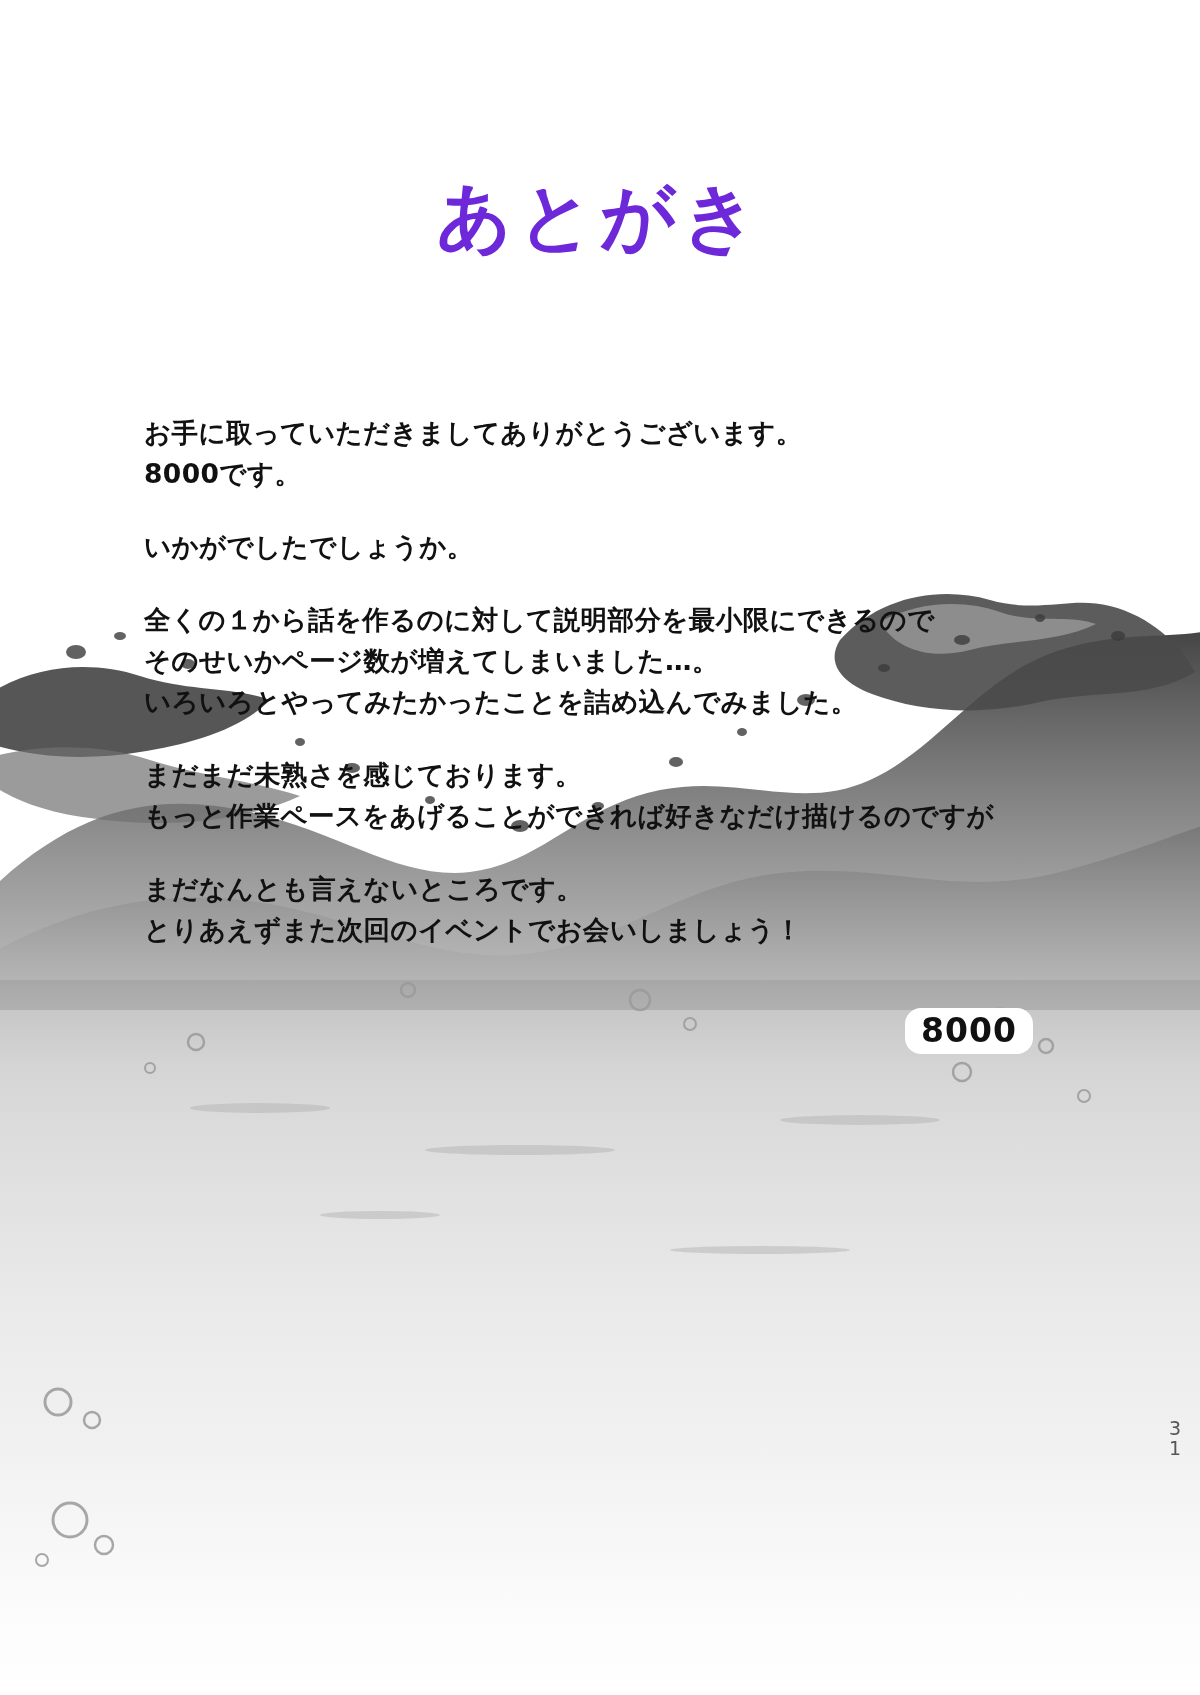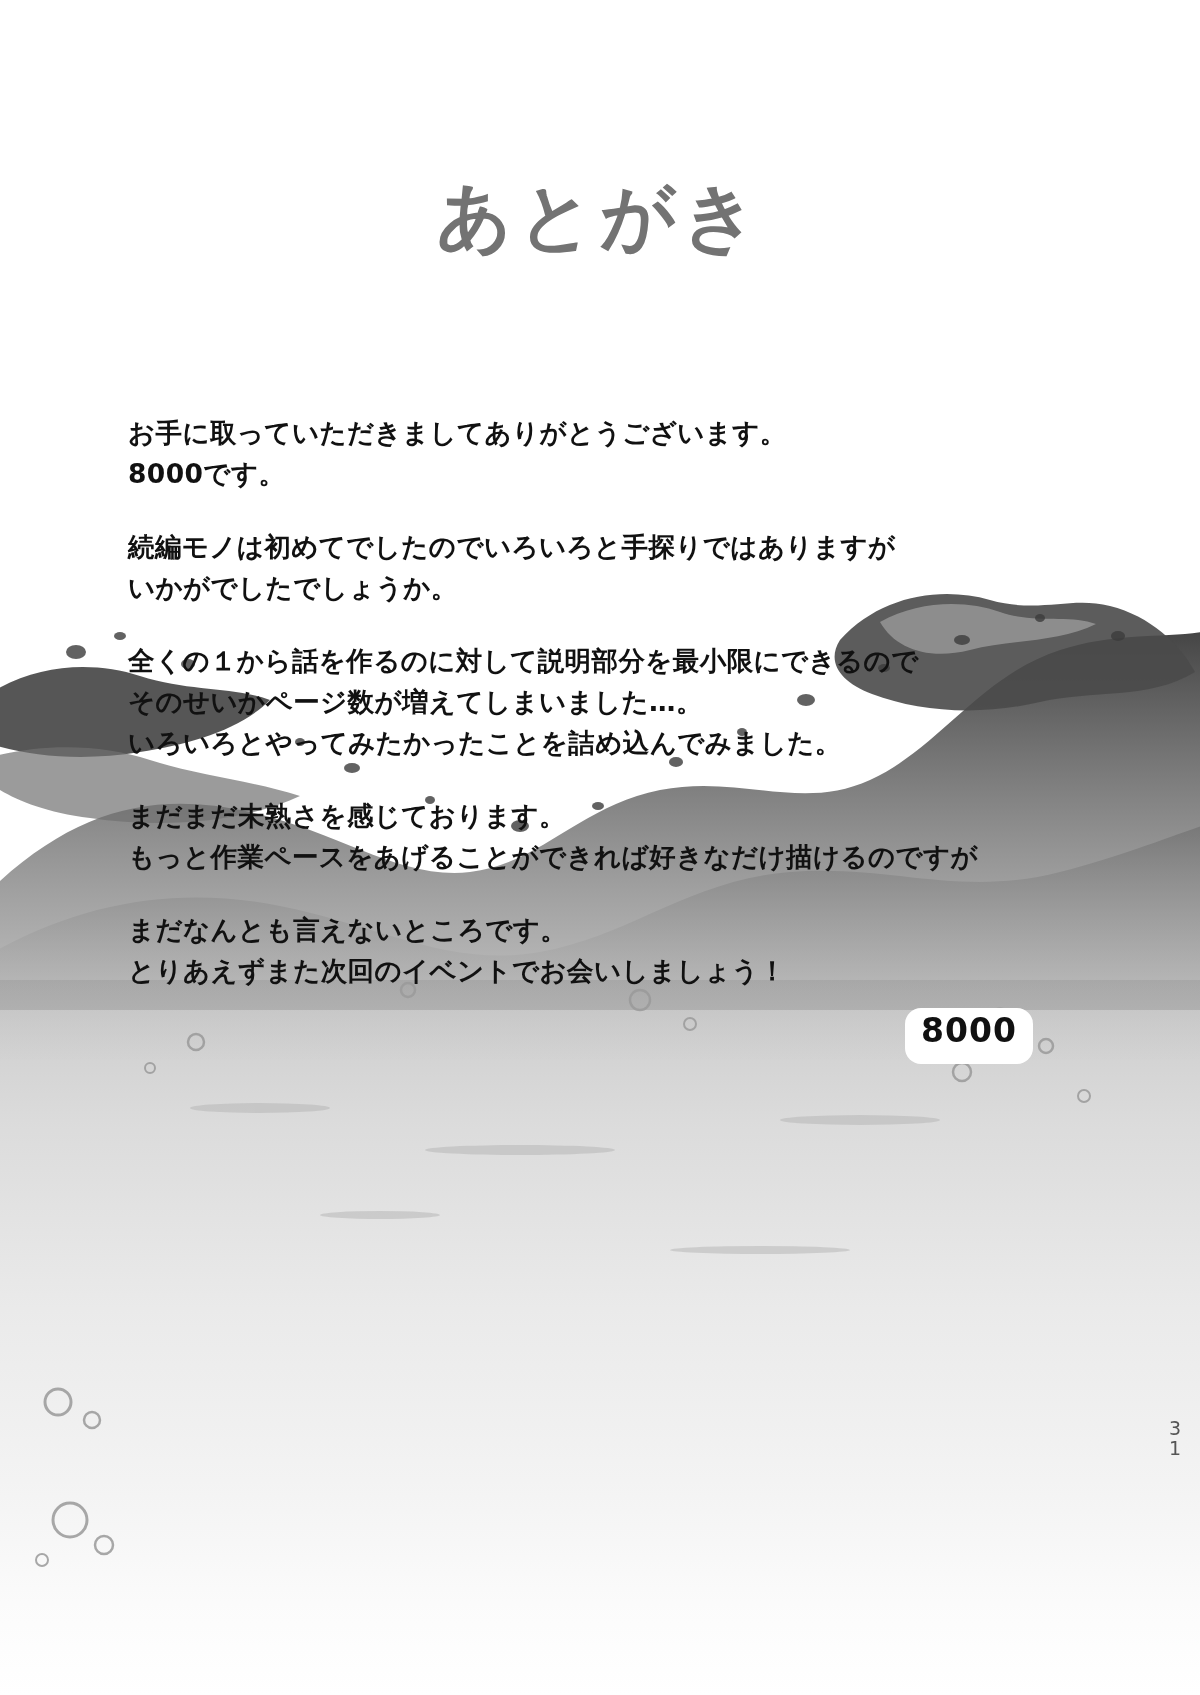--- a/index.html
+++ b/index.html
@@ -45,47 +45,47 @@
   
   .title {
     position: absolute;
     left: 0;
     top: 168px;
     width: 1200px;
     text-align: center;
     font-size: 74px;
     font-weight: bold;
     letter-spacing: 6px;
-    color: #737373;
+    color: #6d28d9;
   }
   .body-text {
     position: absolute;
     left: 128px;
     top: 412px;
     width: 940px;
     font-size: 26.5px;
     line-height: 41px;
     color: #111111;
     font-weight: 600;
     letter-spacing: 0.4px;
   }
-  .para { margin: 0 0 32px 0; }
+  .para { margin: 0 0 32px 16px; }
   .para:last-child { margin-bottom: 0; }
   .line { display: block; white-space: pre; }
 
   .signature {
     position: absolute;
     left: 905px;
     top: 1008px;
     font-size: 33px;
     font-weight: bold;
     color: #111111;
     background: #ffffff;
     border-radius: 16px;
-    padding: 3px 16px 14px 16px;
+    padding: 3px 16px 4px 16px;
     letter-spacing: 1px;
   }
 
   .page-number {
     position: absolute;
     right: 14px;
     top: 1418px;
     width: 22px;
     font-size: 19px;
     line-height: 20px;
@@ -181,21 +181,20 @@
   </div>
 
   <div class="title">あとがき</div>
 
   <div class="body-text">
     <p class="para">
       <span class="line">お手に取っていただきましてありがとうございます。</span>
       <span class="line">8000です。</span>
     </p>
     <p class="para">
-      <span class="line">続編モノは初めてでしたのでいろいろと手探りではありますが</span>
       <span class="line">いかがでしたでしょうか。</span>
     </p>
     <p class="para">
       <span class="line">全くの１から話を作るのに対して説明部分を最小限にできるので</span>
       <span class="line">そのせいかページ数が増えてしまいました…。</span>
       <span class="line">いろいろとやってみたかったことを詰め込んでみました。</span>
     </p>
     <p class="para">
       <span class="line">まだまだ未熟さを感じております。</span>
       <span class="line">もっと作業ペースをあげることができれば好きなだけ描けるのですが</span>

